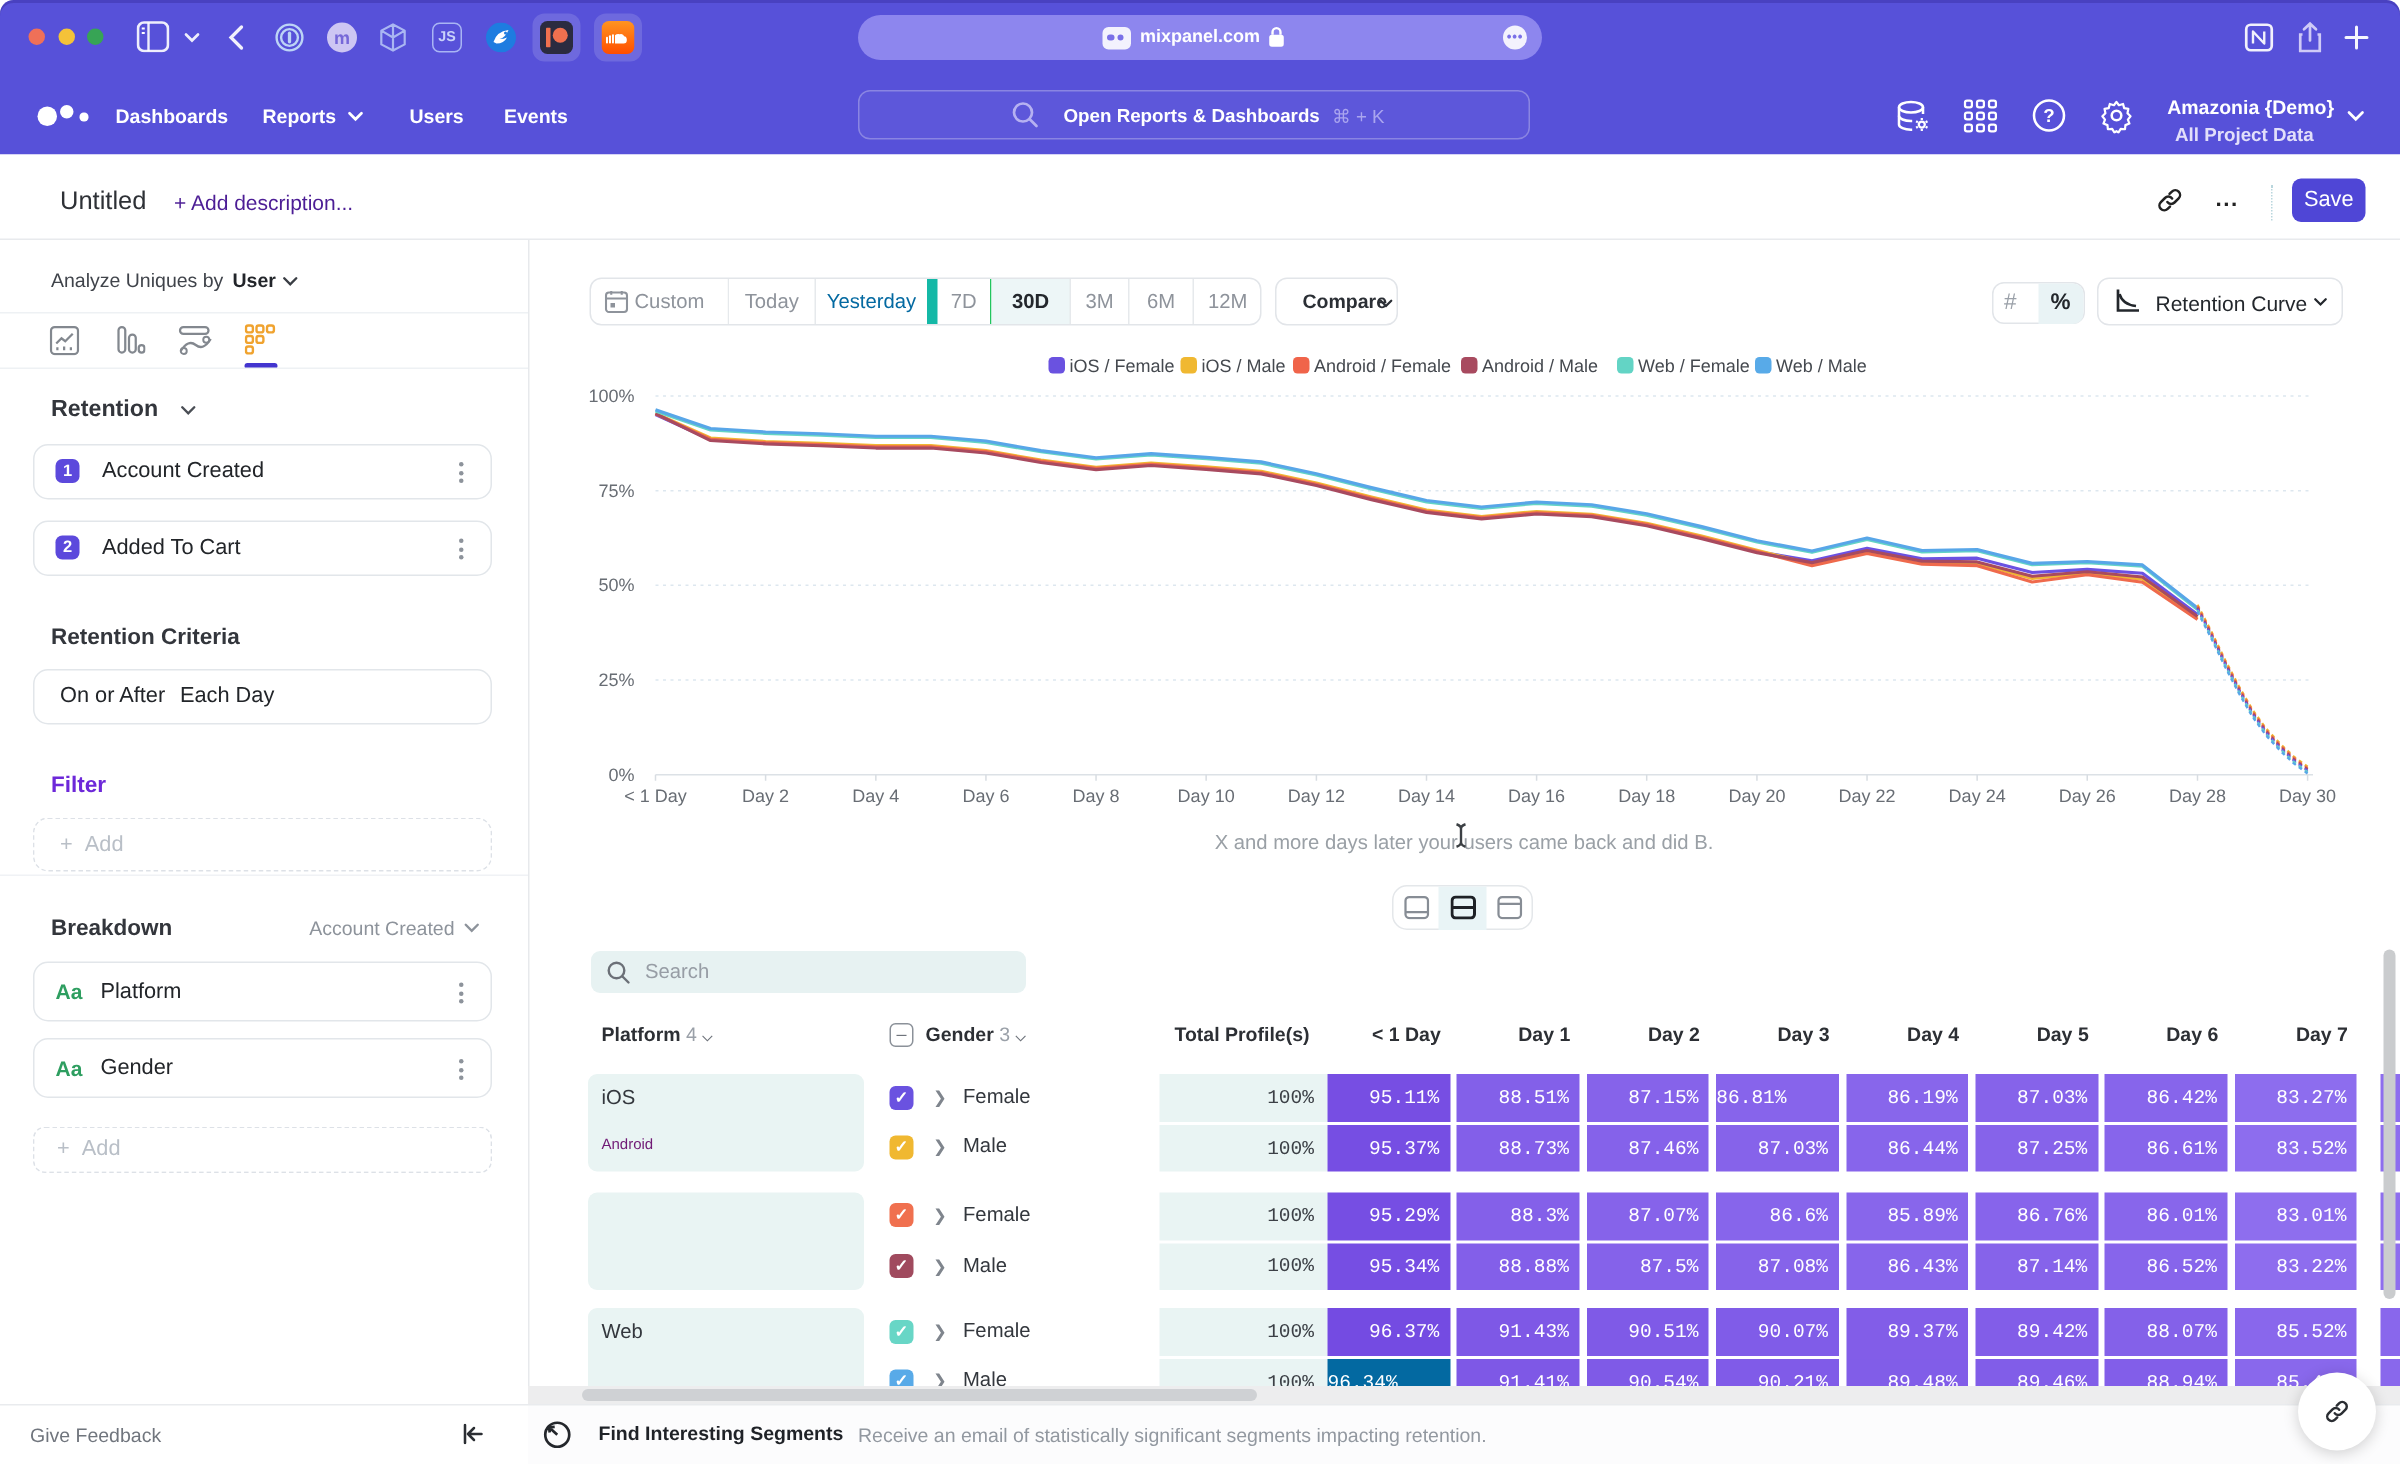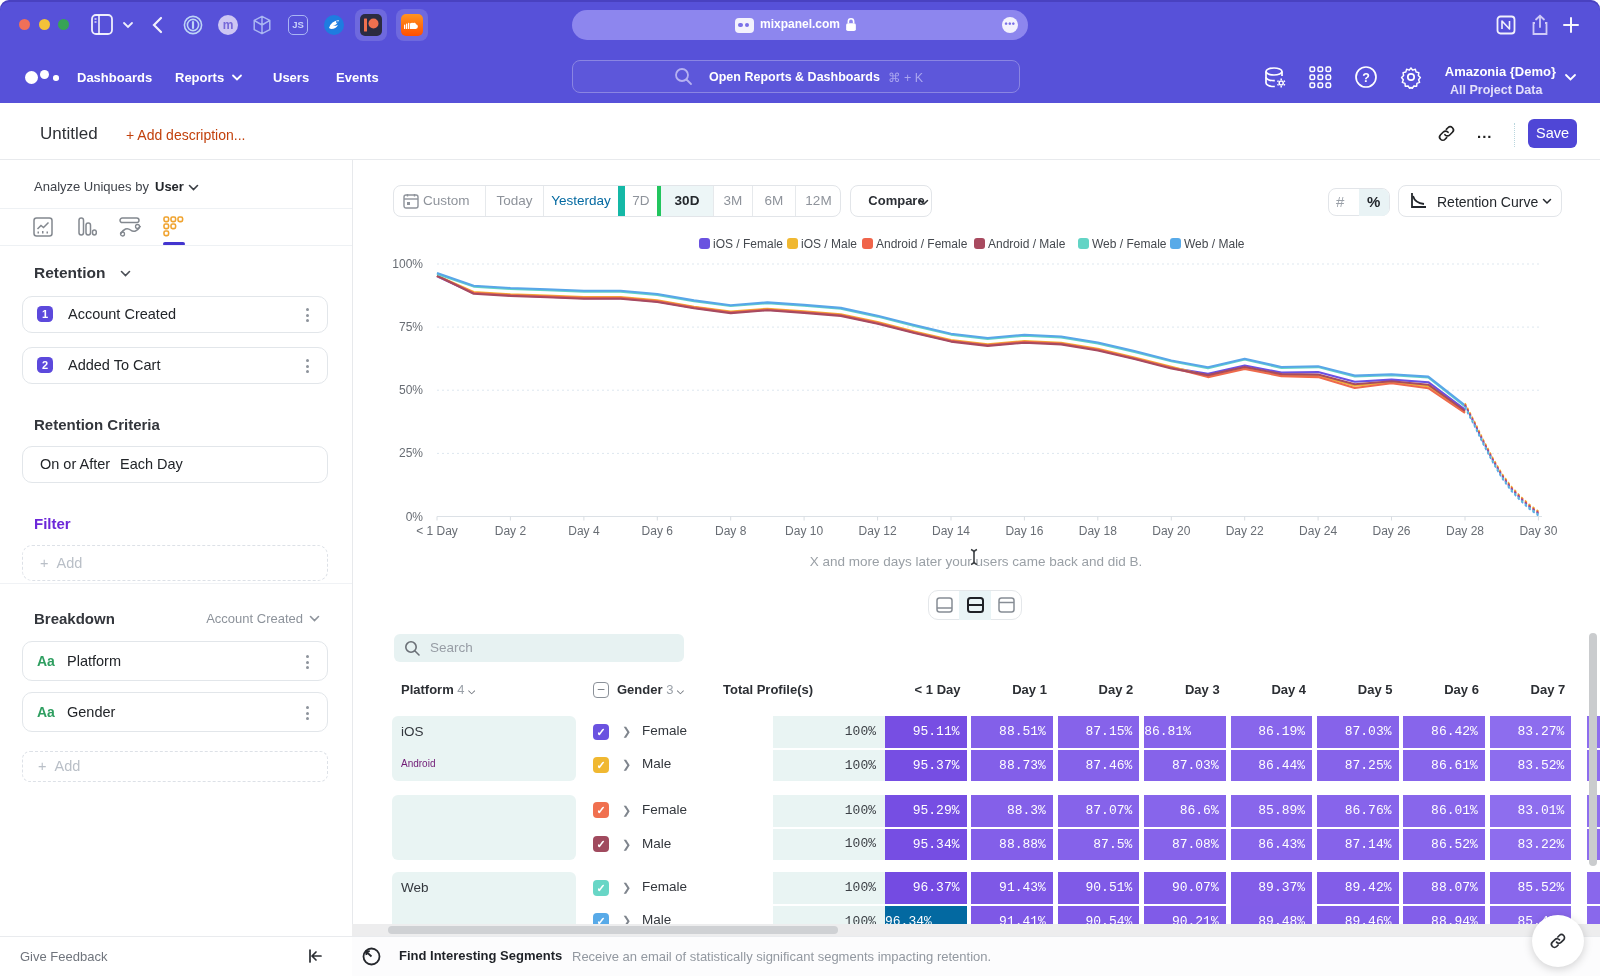--- a/index.html
+++ b/index.html
@@ -130,21 +130,21 @@
     <circle cx="12" cy="12" r="3.2" fill="none" stroke="#fff" stroke-width="1.7"></circle>
     <path d="M12 2.8 L13.8 5.2 L16.8 4.3 L17.6 7.3 L20.6 7.9 L20 11 L22.2 13.2 L20.3 15.6 L21.4 18.5 L18.5 19.6 L18.2 22.6 L15.1 22.4 L13.4 25 L12 24 L10.6 25 L8.9 22.4 L5.8 22.6 L5.5 19.6 L2.6 18.5 L3.7 15.6 L1.8 13.2 L4 11 L3.4 7.9 L6.4 7.3 L7.2 4.3 L10.2 5.2 Z" transform="scale(0.92) translate(1,0.4)" fill="none" stroke="#fff" stroke-width="1.6" stroke-linejoin="round"></path>
   </svg>
 <div class="abs" style="left:1404px;top:64px;width:152px;text-align:right;font-size:13px;font-weight:bold;color:#fff">Amazonia {Demo}</div>
 <div class="abs" style="left:1450px;top:83px;width:106px;text-align:left;font-size:12.5px;font-weight:bold;color:#e2dffa">All Project Data</div>
 <svg class="abs" style="left:1564px;top:73px" width="13" height="9" viewBox="0 0 13 9">
     <path d="M2 2 L6.5 6.5 L11 2" fill="none" stroke="#fff" stroke-width="1.8" stroke-linecap="round"></path>
   </svg>
 <div class="abs" style="left:0;top:103px;width:1600px;height:57px;background:#fff;border-bottom:1px solid #e8eaed"></div>
 <div class="abs" style="left:40px;top:124px;font-size:17px;color:#2e3136">Untitled</div>
-<div class="abs" style="left:126px;top:127px;font-size:14px;color:#c2410c">+ Add description...</div>
+<div class="abs" style="left:116px;top:127px;font-size:14px;color:#4c1d95">+ Add description...</div>
 <svg class="abs" style="left:1437px;top:124px" width="19" height="19" viewBox="0 0 24 24">
     <path d="M10 13.5 a4 4 0 0 0 6 0.4 l3.5-3.5 a4 4 0 0 0-5.7-5.7 l-2 2" fill="none" stroke="#222" stroke-width="2.1" stroke-linecap="round"></path>
     <path d="M14 10.5 a4 4 0 0 0-6-0.4 l-3.5 3.5 a4 4 0 0 0 5.7 5.7 l2-2" fill="none" stroke="#222" stroke-width="2.1" stroke-linecap="round"></path>
   </svg>
 <div class="abs" style="left:1477px;top:124px;font-size:15px;font-weight:bold;color:#222;letter-spacing:1px">...</div>
 <div class="abs" style="left:1514px;top:123px;width:0;height:24px;border-left:1px dotted #b9d6dd"></div>
 <div class="abs" style="left:1528px;top:119px;width:49px;height:29px;border-radius:6px;background:#4f46d6;color:#fff;font-size:14.5px;text-align:center;line-height:29px">Save</div>
 <div class="abs" style="left:352px;top:160px;width:0;height:776px;border-left:1px solid #e7e9ec"></div>
 <div class="abs" style="left:34px;top:179px;font-size:13px;color:#40444b">Analyze Uniques by</div>
 <div class="abs" style="left:155px;top:179px;font-size:13px;color:#22252a;font-weight:bold">User</div>
@@ -236,21 +236,21 @@
 <svg class="abs" style="left:403px;top:193px" width="16" height="16" viewBox="0 0 16 16">
     <rect x="1" y="2" width="14" height="13" rx="2" fill="none" stroke="#8e939b" stroke-width="1.4"></rect>
     <line x1="1" y1="6" x2="15" y2="6" stroke="#8e939b" stroke-width="1.4"></line>
     <line x1="4.5" y1="1" x2="4.5" y2="3.5" stroke="#8e939b" stroke-width="1.4"></line>
     <line x1="11.5" y1="1" x2="11.5" y2="3.5" stroke="#8e939b" stroke-width="1.4"></line>
     <rect x="4" y="9" width="3" height="3" fill="#8e939b"></rect>
   </svg>
 <div class="abs" style="left:423px;top:186px;width:63px;color:#8e939b;font-size:13.5px;line-height:30px">Custom</div>
 <div class="abs" style="left:486px;top:186px;width:58px;height:30px;border-right:1px solid #e6e9ec;color:#8e939b;font-size:13.5px;text-align:center;line-height:30px;border-radius:0">Today</div>
 <div class="abs" style="left:544px;top:186px;width:81px;height:30px;border-right:7px solid #14b8a6;color:#0369a1;font-size:13.5px;text-align:center;line-height:30px;border-radius:0">Yesterday</div>
-<div class="abs" style="left:625px;top:186px;width:36px;height:30px;border-right:4px solid #22c55e;color:#8e939b;font-size:13.5px;text-align:center;line-height:30px;border-radius:0">7D</div>
+<div class="abs" style="left:625px;top:186px;width:36px;height:30px;border-right:1px solid #22c55e;color:#8e939b;font-size:13.5px;text-align:center;line-height:30px;border-radius:0">7D</div>
 <div class="abs" style="left:661px;top:186px;width:53px;height:30px;background:#edf6f7;border-right:1px solid #e6e9ec;color:#23272c;font-weight:bold;font-size:13.5px;text-align:center;line-height:30px;border-radius:0">30D</div>
 <div class="abs" style="left:714px;top:186px;width:39px;height:30px;border-right:1px solid #e6e9ec;color:#8e939b;font-size:13.5px;text-align:center;line-height:30px;border-radius:0">3M</div>
 <div class="abs" style="left:753px;top:186px;width:43px;height:30px;border-right:1px solid #e6e9ec;color:#8e939b;font-size:13.5px;text-align:center;line-height:30px;border-radius:0">6M</div>
 <div class="abs" style="left:796px;top:186px;width:45px;height:30px;color:#8e939b;font-size:13.5px;text-align:center;line-height:30px;border-radius:0 7px 7px 0">12M</div>
 <div class="abs" style="left:850px;top:185px;width:82px;height:32px;border:1px solid #e2e5e9;border-radius:8px;background:#fff;color:#2b2f35;font-size:13px;font-weight:bold;text-align:center;padding-left:11px;line-height:30px">Compare</div>
 <svg class="abs" style="left:919px;top:199px" width="10" height="7" viewBox="0 0 10 7">
     <path d="M1.5 1.5 L5 5 L8.5 1.5" fill="none" stroke="#2b2f35" stroke-width="1.5" stroke-linecap="round"></path>
   </svg>
 <div class="abs" style="left:1328px;top:188px;width:62px;height:28px;border:1px solid #e2e5e9;border-radius:8px;background:#fff"></div>
 <div class="abs" style="left:1359px;top:188.5px;width:30px;height:27px;background:#e9f3f5;border-radius:0 7px 7px 0"></div>
@@ -353,21 +353,21 @@
   </svg>
 <div class="abs" style="left:394px;top:634px;width:290px;height:28px;background:#e7f2f2;border-radius:6px"></div>
 <svg class="abs" style="left:404px;top:640px" width="17" height="17" viewBox="0 0 17 17">
     <circle cx="7" cy="7" r="5.2" fill="none" stroke="#6b7077" stroke-width="1.6"></circle>
     <line x1="11" y1="11" x2="15" y2="15" stroke="#6b7077" stroke-width="1.6" stroke-linecap="round"></line>
   </svg>
 <div class="abs" style="left:430px;top:640px;font-size:13.5px;color:#979da5">Search</div>
 <div style="position:absolute;left:401px;top:682px;font-size:13px;font-weight:bold;color:#2c2f34">Platform <span style="font-weight:normal;color:#9aa0a8">4</span>&nbsp;<span style="color:#6f747c;font-size:9px">⌵</span></div>
 <div style="position:absolute;left:593px;top:682px;width:16px;height:16px;border:1.5px solid #8b9199;border-radius:4px;box-sizing:border-box;color:#6f747c;font-size:12px;line-height:12px;text-align:center">–</div>
 <div style="position:absolute;left:617px;top:682px;font-size:13px;font-weight:bold;color:#2c2f34">Gender <span style="font-weight:normal;color:#9aa0a8">3</span>&nbsp;<span style="color:#6f747c;font-size:9px">⌵</span></div>
-<div style="position:absolute;left:723px;top:682px;width:150px;text-align:left;font-size:13px;font-weight:bold;color:#2c2f34">Total Profile(s)</div>
+<div style="position:absolute;left:723px;top:682px;width:150px;text-align:right;font-size:13px;font-weight:bold;color:#2c2f34">Total Profile(s)</div>
 <div style="position:absolute;left:885.0px;top:682px;width:75.5px;text-align:right;font-size:13px;font-weight:bold;color:#2c2f34">&lt; 1 Day</div>
 <div style="position:absolute;left:971.4px;top:682px;width:75.5px;text-align:right;font-size:13px;font-weight:bold;color:#2c2f34">Day 1</div>
 <div style="position:absolute;left:1057.8px;top:682px;width:75.5px;text-align:right;font-size:13px;font-weight:bold;color:#2c2f34">Day 2</div>
 <div style="position:absolute;left:1144.2px;top:682px;width:75.5px;text-align:right;font-size:13px;font-weight:bold;color:#2c2f34">Day 3</div>
 <div style="position:absolute;left:1230.6px;top:682px;width:75.5px;text-align:right;font-size:13px;font-weight:bold;color:#2c2f34">Day 4</div>
 <div style="position:absolute;left:1317.0px;top:682px;width:75.5px;text-align:right;font-size:13px;font-weight:bold;color:#2c2f34">Day 5</div>
 <div style="position:absolute;left:1403.4px;top:682px;width:75.5px;text-align:right;font-size:13px;font-weight:bold;color:#2c2f34">Day 6</div>
 <div style="position:absolute;left:1489.8px;top:682px;width:75.5px;text-align:right;font-size:13px;font-weight:bold;color:#2c2f34">Day 7</div>
 <div style="position:absolute;left:392px;top:716px;width:184px;height:65px;background:#e9f4f3;border-radius:6px"></div>
 <div style="position:absolute;left:401px;top:724px;font-size:13.5px;color:#33373d">iOS</div>

